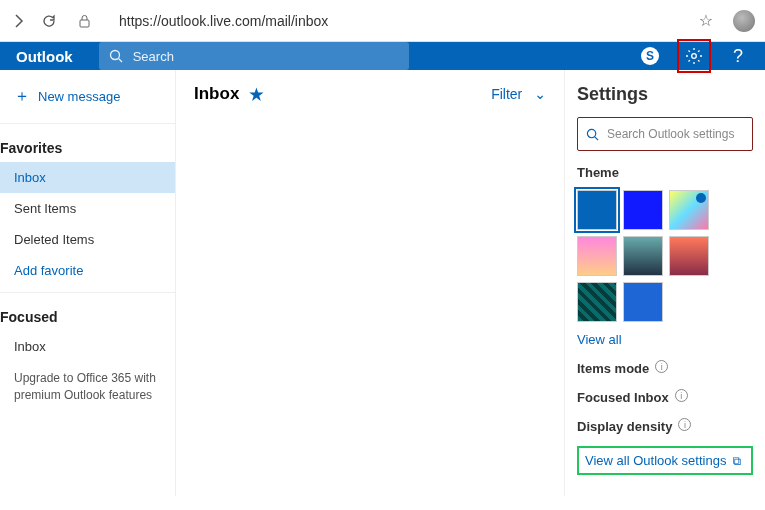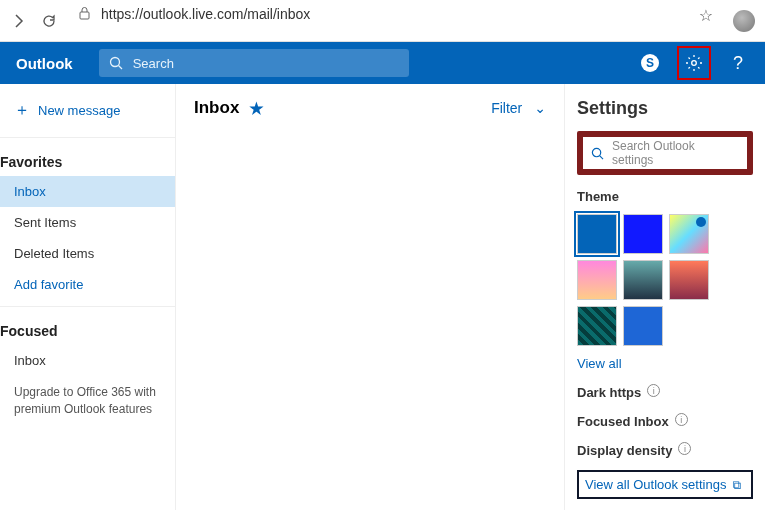--- a/index.html
+++ b/index.html
@@ -1,28 +1,28 @@
 <!DOCTYPE html>
 <html><head>
 <meta charset="utf-8">
 <style>
   * { box-sizing: border-box; margin: 0; padding: 0; font-family: 'Segoe UI', Tahoma, sans-serif; }
   body { width: 765px; height: 510px; overflow: hidden; background: #fff; position: relative; }
 
   
   .browser-bar { height: 42px; display: flex; align-items: center; padding: 0 10px; gap: 12px; border-bottom: 1px solid #e0e0e0; }
   .browser-bar .nav-icon { width: 18px; height: 18px; color: #555; display:flex; align-items:center; justify-content:center; }
-  .url-wrap { flex:1; display:flex; align-items:flex-start; gap:10px; height:30px; padding:0 8px; font-size: 14px; color:#333; }
+  .url-wrap { flex:1; display:flex; align-items:center; gap:28px; height:30px; padding:0 8px; font-size: 14px; color:#333; }
   .url-text { flex:1; }
   .url-wrap .lock { color:#666; }
   .star { color:#555; font-size:16px; }
   .avatar { width:22px; height:22px; border-radius:50%; background: radial-gradient(circle at 40% 35%, #bbb, #777); }
 
   
-  .app-header { height: 42px; background:#0364B8; display:flex; align-items:center; color:#fff; padding: 0 10px; gap:10px; }
+  .app-header { height: 28px; background:#0364B8; display:flex; align-items:center; color:#fff; padding: 0 10px; gap:10px; }
   .brand { font-size: 15px; font-weight:600; padding:0 6px; }
   .search { flex:0 0 310px; height:28px; background:#3a86c9; border-radius:3px; display:flex; align-items:center; padding:0 10px; gap:10px; color:#e6f2fb; font-size:13px; margin-left:10px; }
   .header-spacer { flex:1; }
   .header-icon { width:34px; height:34px; display:flex; align-items:center; justify-content:center; color:#fff; font-size:16px; }
   .skype-circle { width:18px; height:18px; border-radius:50%; background:#fff; color:#0364B8; font-size:12px; font-weight:bold; display:flex; align-items:center; justify-content:center; }
   .gear-highlight { border:2px solid #d40000; }
   .help { font-size:18px; }
 
   
   .main { display:flex; height: calc(510px - 42px - 42px); }
@@ -48,38 +48,38 @@
   .empty-illus { width:110px; height:90px; position:relative; margin-bottom:22px; }
   .envelope-back { position:absolute; left:10px; top:10px; width:80px; height:55px; background:#FFD23E; transform:rotate(-6deg); border-radius:4px; }
   .envelope-flap { position:absolute; left:10px; top:10px; width:0; height:0; border-left:40px solid transparent; border-right:40px solid transparent; border-top:28px solid #F7BE1A; transform:rotate(-6deg); }
   .envelope-small { position:absolute; left:55px; top:50px; width:40px; height:28px; background:#2159b5; transform:rotate(10deg); border-radius:3px; }
   .dot { position:absolute; right:10px; top:0; width:24px; height:24px; border-radius:50%; background:#f593c4; }
   .caught { font-size:14px; color:#666; }
 
   
   .settings { width: 200px; padding:14px 12px; overflow:hidden; font-size:13px; color:#333; display:flex; flex-direction:column; gap:10px; }
   .settings h2 { font-size:18px; font-weight:600; margin-bottom:2px; }
-  .s-search { height:30px; border:6px solid #7f1d1d; border-radius:2px; display:flex; align-items:center; gap:8px; padding:16px 8px; color:#888; font-size:12px; }
+  .s-search { height:30px; border:1px solid #7f1d1d; border-radius:2px; display:flex; align-items:center; gap:8px; padding:16px 8px; color:#888; font-size:12px; }
   .s-section { font-weight:600; font-size:13px; margin-top:4px; }
   .themes { display:flex; flex-wrap:wrap; gap:6px; }
   .theme { width:40px; height:40px; border:1px solid #ccc; }
   .theme.sel { outline:2px solid #0364B8; outline-offset:1px; }
   .t1 { background:#0364B8; }
   .t2 { background:#1119ff; }
   .t3 { background:linear-gradient(135deg,#ff6,#6df,#f7a); position:relative;}
   .t3::after{content:'';position:absolute;right:2px;top:2px;width:10px;height:10px;border-radius:50%;background:#0364B8;}
   .t4 { background:linear-gradient(180deg,#f8d,#fc8); }
   .t5 { background:linear-gradient(180deg,#6aa,#234); }
   .t6 { background:linear-gradient(180deg,#ff7a5a,#8a2d4a); }
   .t7 { background:repeating-linear-gradient(45deg,#0a6b6b 0 4px,#053d3d 4px 8px); }
   .t8 { background:#1e66d6; }
   .link { color:#0364B8; font-size:13px; cursor:pointer; }
   .row { display:flex; align-items:center; gap:6px; font-size:13px; }
   .info { width:13px; height:13px; border:1px solid #888; border-radius:50%; font-size:9px; color:#888; display:inline-flex; align-items:center; justify-content:center; }
-  .view-all-box { border:2px solid #0f172a; padding:5px 6px; display:flex; align-items:center; gap:6px; margin-top:2px; }
+  .view-all-box { border:2px solid #22c55e; padding:5px 6px; display:flex; align-items:center; gap:6px; margin-top:2px; }
   .popout { font-size:12px; color:#0364B8; }
 
   svg { display:block; }
 </style>
 </head>
 <body>
 
 <div class="browser-bar">
   <div class="nav-icon">
     <svg width="16" height="16" viewBox="0 0 16 16">
@@ -173,21 +173,21 @@
       <div class="theme t2"></div>
       <div class="theme t3"></div>
       <div class="theme t4"></div>
       <div class="theme t5"></div>
       <div class="theme t6"></div>
       <div class="theme t7"></div>
       <div class="theme t8"></div>
     </div>
     <div class="link">View all</div>
     <div class="row">
-      <span class="s-section" style="font-weight:600">Dark https</span>
+      <span class="s-section" style="font-weight:600">Items mode</span>
       <span class="info">i</span>
     </div>
     <div class="row">
       <span class="s-section" style="font-weight:600">Focused Inbox</span>
       <span class="info">i</span>
     </div>
     <div class="row">
       <span class="s-section" style="font-weight:600">Display density</span>
       <span class="info">i</span>
     </div>

